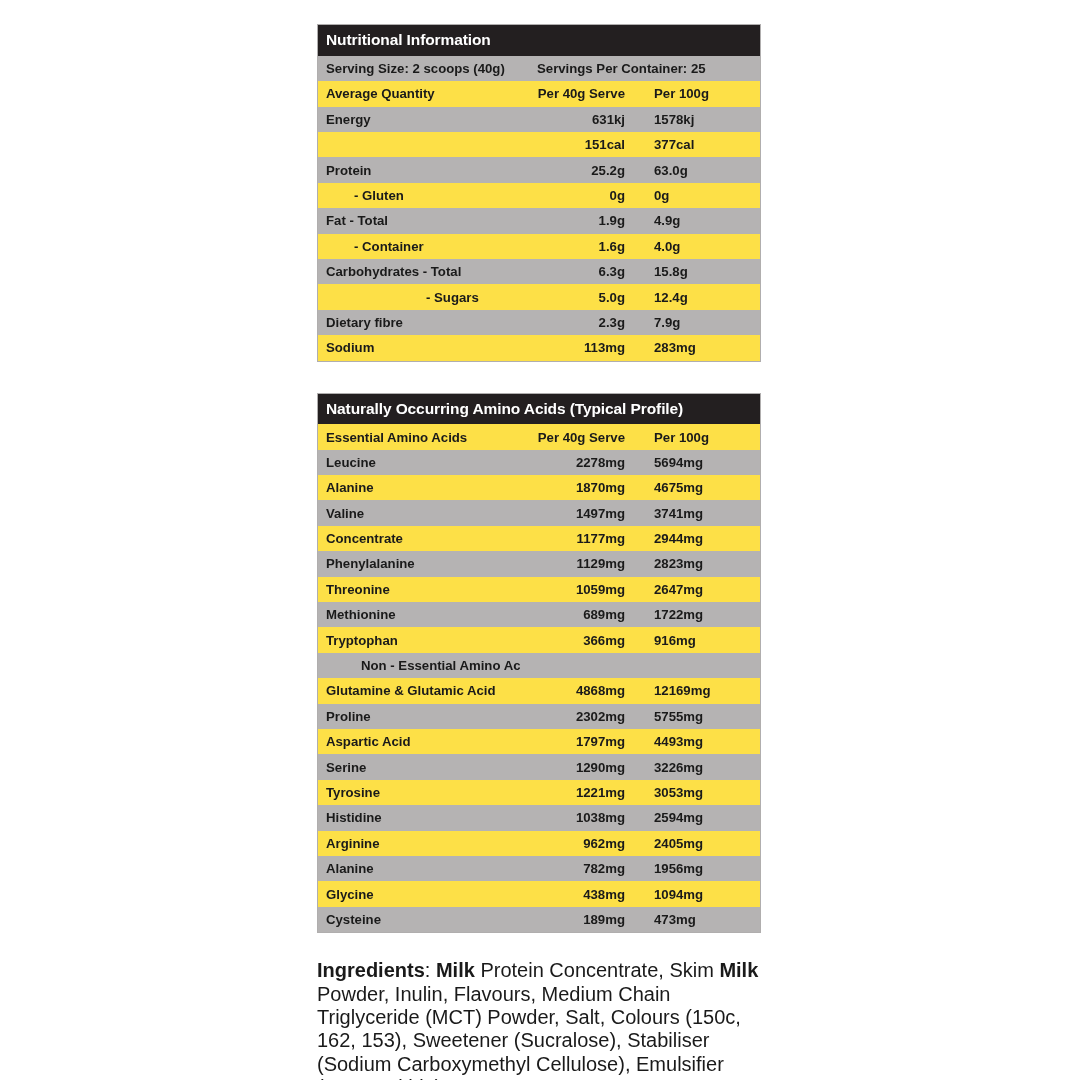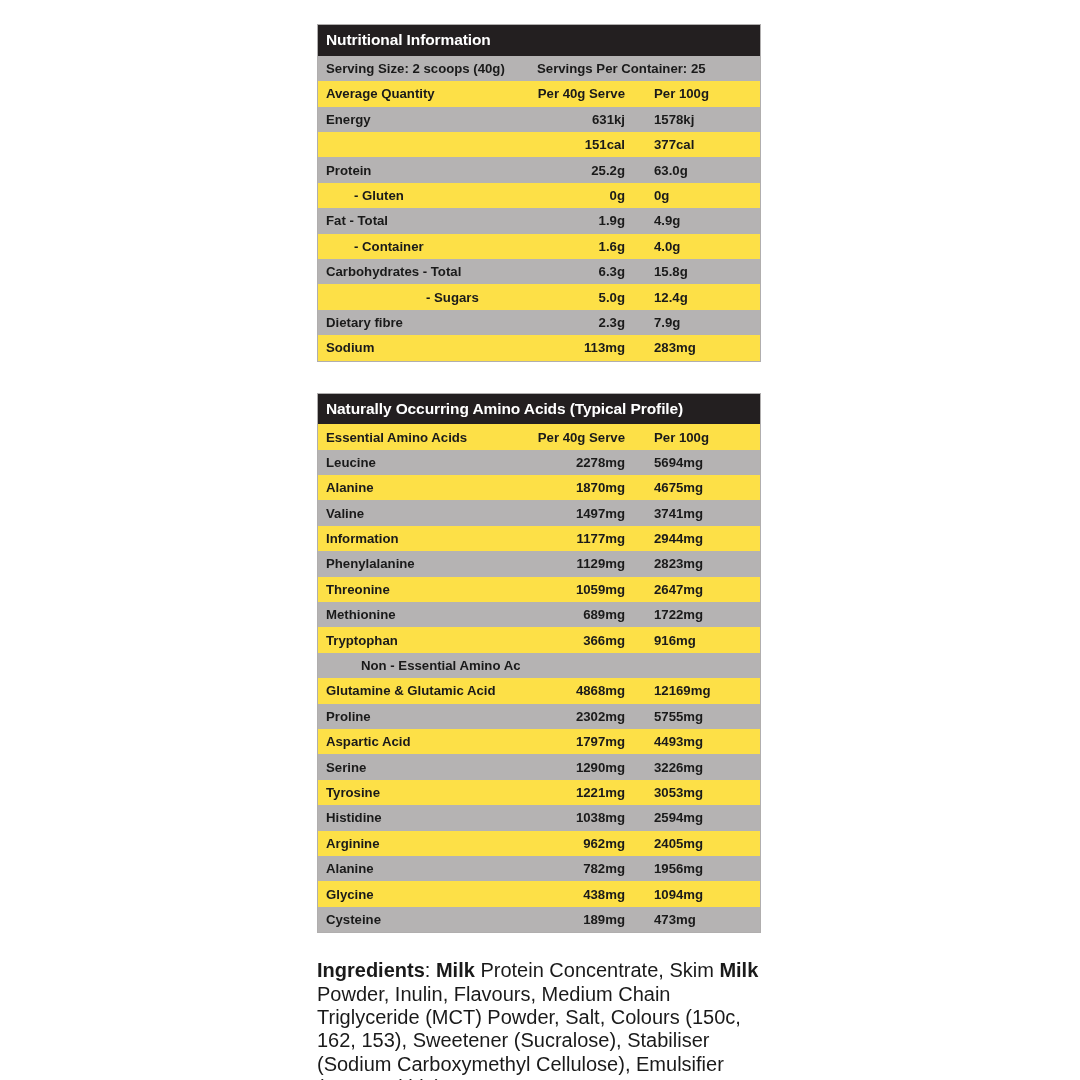--- a/index.html
+++ b/index.html
@@ -205,21 +205,21 @@
             <div class="c-label">Alanine</div>
             <div class="c-v1">1870mg</div>
             <div class="c-v2">4675mg</div>
           </div>
           <div class="row shade-dark">
             <div class="c-label">Valine</div>
             <div class="c-v1">1497mg</div>
             <div class="c-v2">3741mg</div>
           </div>
           <div class="row shade-light">
-            <div class="c-label">Information</div>
+            <div class="c-label">Concentrate</div>
             <div class="c-v1">1177mg</div>
             <div class="c-v2">2944mg</div>
           </div>
           <div class="row shade-dark">
             <div class="c-label">Phenylalanine</div>
             <div class="c-v1">1129mg</div>
             <div class="c-v2">2823mg</div>
           </div>
           <div class="row shade-light">
             <div class="c-label">Threonine</div>

